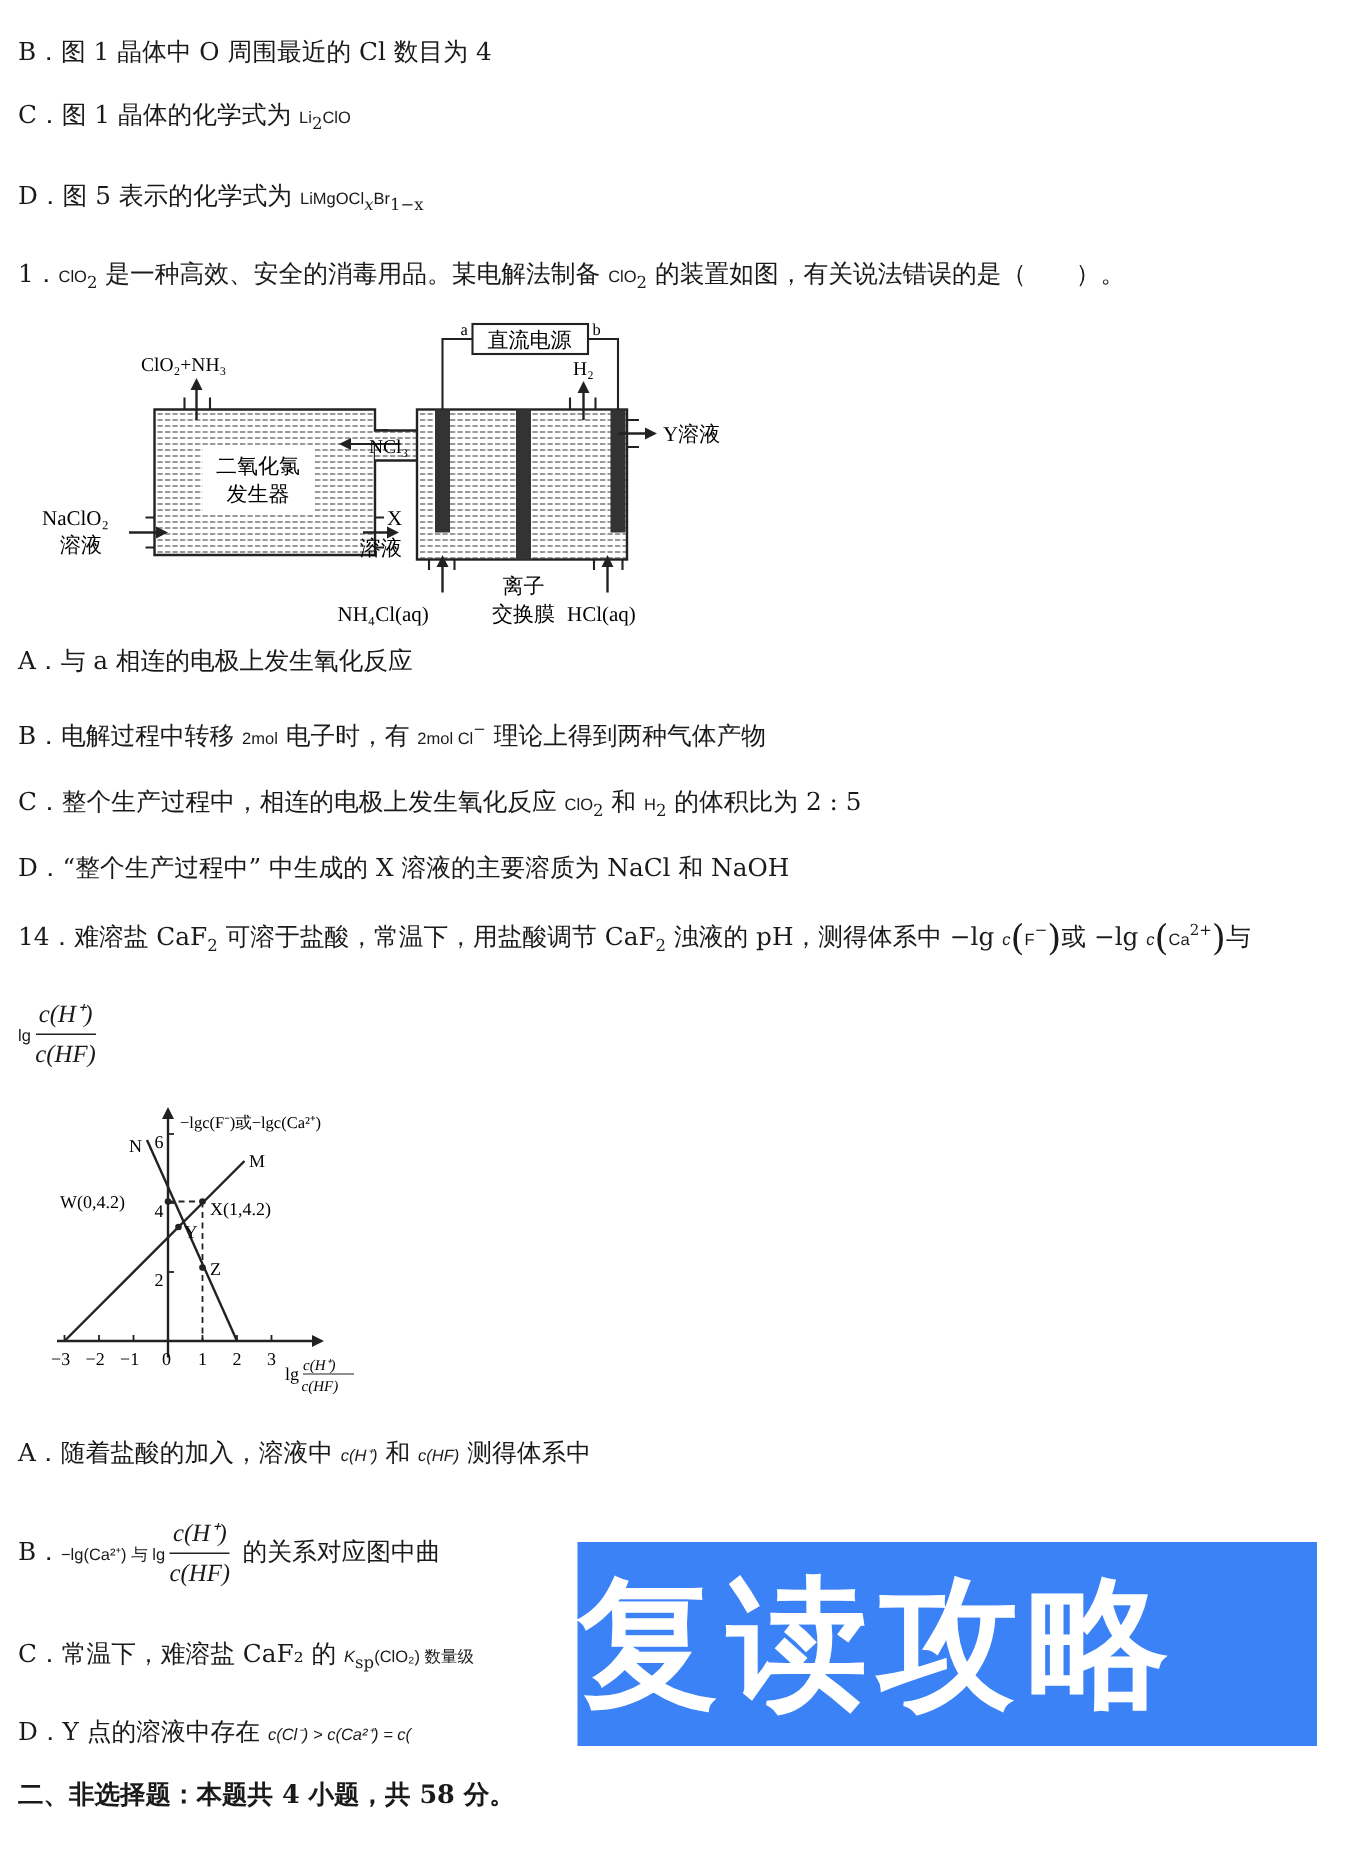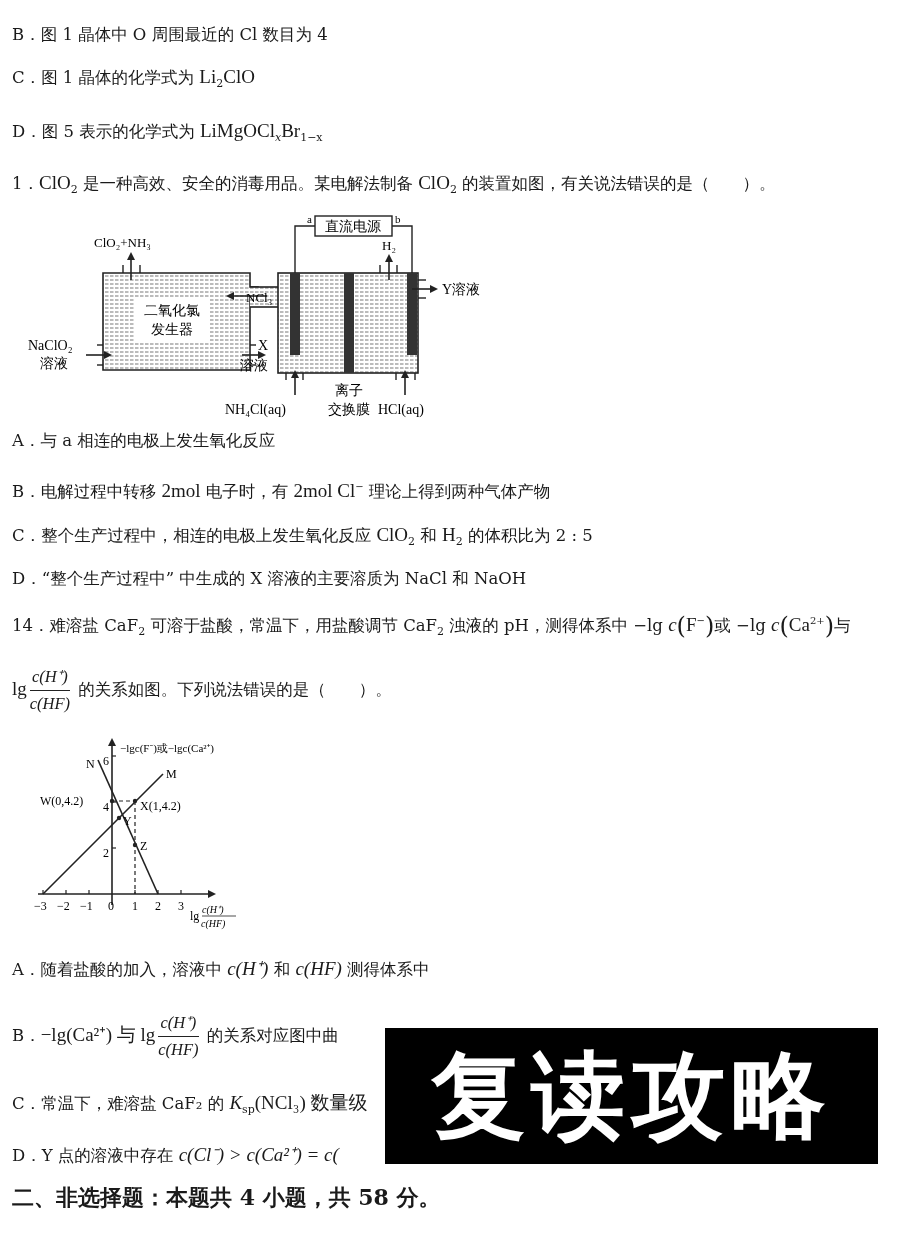--- a/index.html
+++ b/index.html
@@ -1,30 +1,30 @@
 <!DOCTYPE html>
 <html><head>
 <meta charset="utf-8">
 <style>
   html, body { margin:0; padding:0; background:#ffffff; }
   body { width:900px; height:1246px; position:relative; overflow:hidden;
          font-family:"DejaVu Serif","Liberation Serif",serif; color:#1a1a1a; font-size:16px; }
   .line { position:absolute; left:12px; white-space:nowrap; font-size:16.5px; line-height:22px; }
   .sub { font-size:11px; vertical-align:-4px; }
   .sup { font-size:10px; vertical-align:7px; }
-  .math { font-family:Liberation Serif, serif; font-size:19px; }
+  .math { font-family:Liberation Sans, sans-serif; font-size:11px; }
   .ital { font-style:italic; }
   .bigparen { font-size:24px; vertical-align:-3px; font-weight:lighter; }
   .frac { display:inline-block; vertical-align:middle; text-align:center; margin:0 3px; }
   .frac .num { display:block; border-bottom:1.3px solid #222; padding:0 2px 2px; font-family:"Liberation Serif",serif; }
   .frac .den { display:block; padding-top:2px; font-family:"Liberation Serif",serif; }
   .bold { font-weight:bold; }
   svg text { font-family:"Liberation Serif",serif; }
-  .watermark { position:absolute; left:385px; top:1028px; width:493px; height:136px; background:#000000;
-               display:flex; align-items:center; justify-content:center; }
+  .watermark { position:absolute; left:385px; top:1028px; width:493px; height:136px; background:#3b82f6;
+               display:flex; align-items:center; justify-content:flex-start; }
   .watermark span { color:#ffffff; font-family:"DejaVu Sans",sans-serif; font-size:94px; font-weight:bold; letter-spacing:6px; }
 </style>
 </head>
 <body>
 
 <div class="line" style="top:24px">
   <span>B．</span><span>图 1 晶体中 O 周围最近的 Cl 数目为 4</span>
 </div>
 <div class="line" style="top:66px">
   <span>C．</span><span>图 1 晶体的化学式为 </span><span class="math">Li</span><span class="sub">2</span><span class="math">ClO</span>
@@ -128,21 +128,21 @@
   <span>C．</span><span>整个生产过程中，相连的电极上发生氧化反应 </span><span class="math">ClO</span><span class="sub">2</span><span> 和 </span><span class="math">H</span><span class="sub">2</span><span> 的体积比为 2 : 5</span>
 </div>
 <div class="line" style="top:568px">
   <span>D．</span><span>“整个生产过程中” 中生成的 X 溶液的主要溶质为 NaCl 和 NaOH</span>
 </div>
 
 <div class="line" style="top:610px">
   <span>14．</span><span>难溶盐 CaF</span><span class="sub">2</span><span> 可溶于盐酸，常温下，用盐酸调节 CaF</span><span class="sub">2</span><span> 浊液的 pH，测得体系中 −lg </span><span class="math ital">c</span><span class="bigparen">(</span><span class="math">F</span><span class="sup">−</span><span class="bigparen">)</span><span>或 −lg </span><span class="math ital">c</span><span class="bigparen">(</span><span class="math">Ca</span><span class="sup">2+</span><span class="bigparen">)</span><span>与</span>
 </div>
 <div class="line" style="top:664px;line-height:50px">
-  <span class="math">lg</span><span class="frac" style="line-height:22px"><span class="num ital">c(H⁺)</span><span class="den ital">c(HF)</span></span><span> 的关系如图。下列说法错误的是（　　）。</span>
+  <span class="math">lg</span><span class="frac" style="line-height:22px"><span class="num ital">c(H⁺)</span><span class="den ital">c(HF)</span></span>
 </div>
 
 <svg style="position:absolute;left:20px;top:730px" width="260" height="210" viewBox="0 0 260 210">
 
   <line x1="18" y1="164" x2="190" y2="164" stroke="#222" stroke-width="1.6"></line>
   <polygon points="188,160 196,164 188,168" fill="#222"></polygon>
   <line x1="92" y1="175" x2="92" y2="14" stroke="#222" stroke-width="1.6"></line>
   <polygon points="88,16 92,8 96,16" fill="#222"></polygon>
 
   <g stroke="#222" stroke-width="1.2">
@@ -195,23 +195,23 @@
   <text x="120" y="120" font-size="12">Z</text>
 </svg>
 
 <div class="line" style="top:958px">
   <span>A．</span><span>随着盐酸的加入，溶液中 </span><span class="math ital">c(H⁺)</span><span> 和 </span><span class="math ital">c(HF)</span><span> 测得体系中</span>
 </div>
 <div class="line" style="top:1010px;line-height:50px">
   <span>B．</span><span class="math">−lg(Ca²⁺) 与 lg</span><span class="frac" style="line-height:22px"><span class="num ital">c(H⁺)</span><span class="den ital">c(HF)</span></span><span> 的关系对应图中曲</span>
 </div>
 <div class="line" style="top:1092px">
-  <span>C．</span><span>常温下，难溶盐 CaF₂ 的 </span><span class="math ital">K</span><span class="sub">sp</span><span class="math">(NCl₃) 数量级</span>
+  <span>C．</span><span>常温下，难溶盐 CaF₂ 的 </span><span class="math ital">K</span><span class="sub">sp</span><span class="math">(ClO₂) 数量级</span>
 </div>
 <div class="line" style="top:1144px">
   <span>D．</span><span>Y 点的溶液中存在 </span><span class="math ital">c(Cl⁻) &gt; c(Ca²⁺) = c(</span>
 </div>
 
-<div class="line bold" style="top:1186px;font-size:22px">二、非选择题：本题共 4 小题，共 58 分。</div>
+<div class="line bold" style="top:1186px;font-size:17px">二、非选择题：本题共 4 小题，共 58 分。</div>
 
 <div class="watermark">
   <span>复读攻略</span>
 </div>
 
 </body></html>

